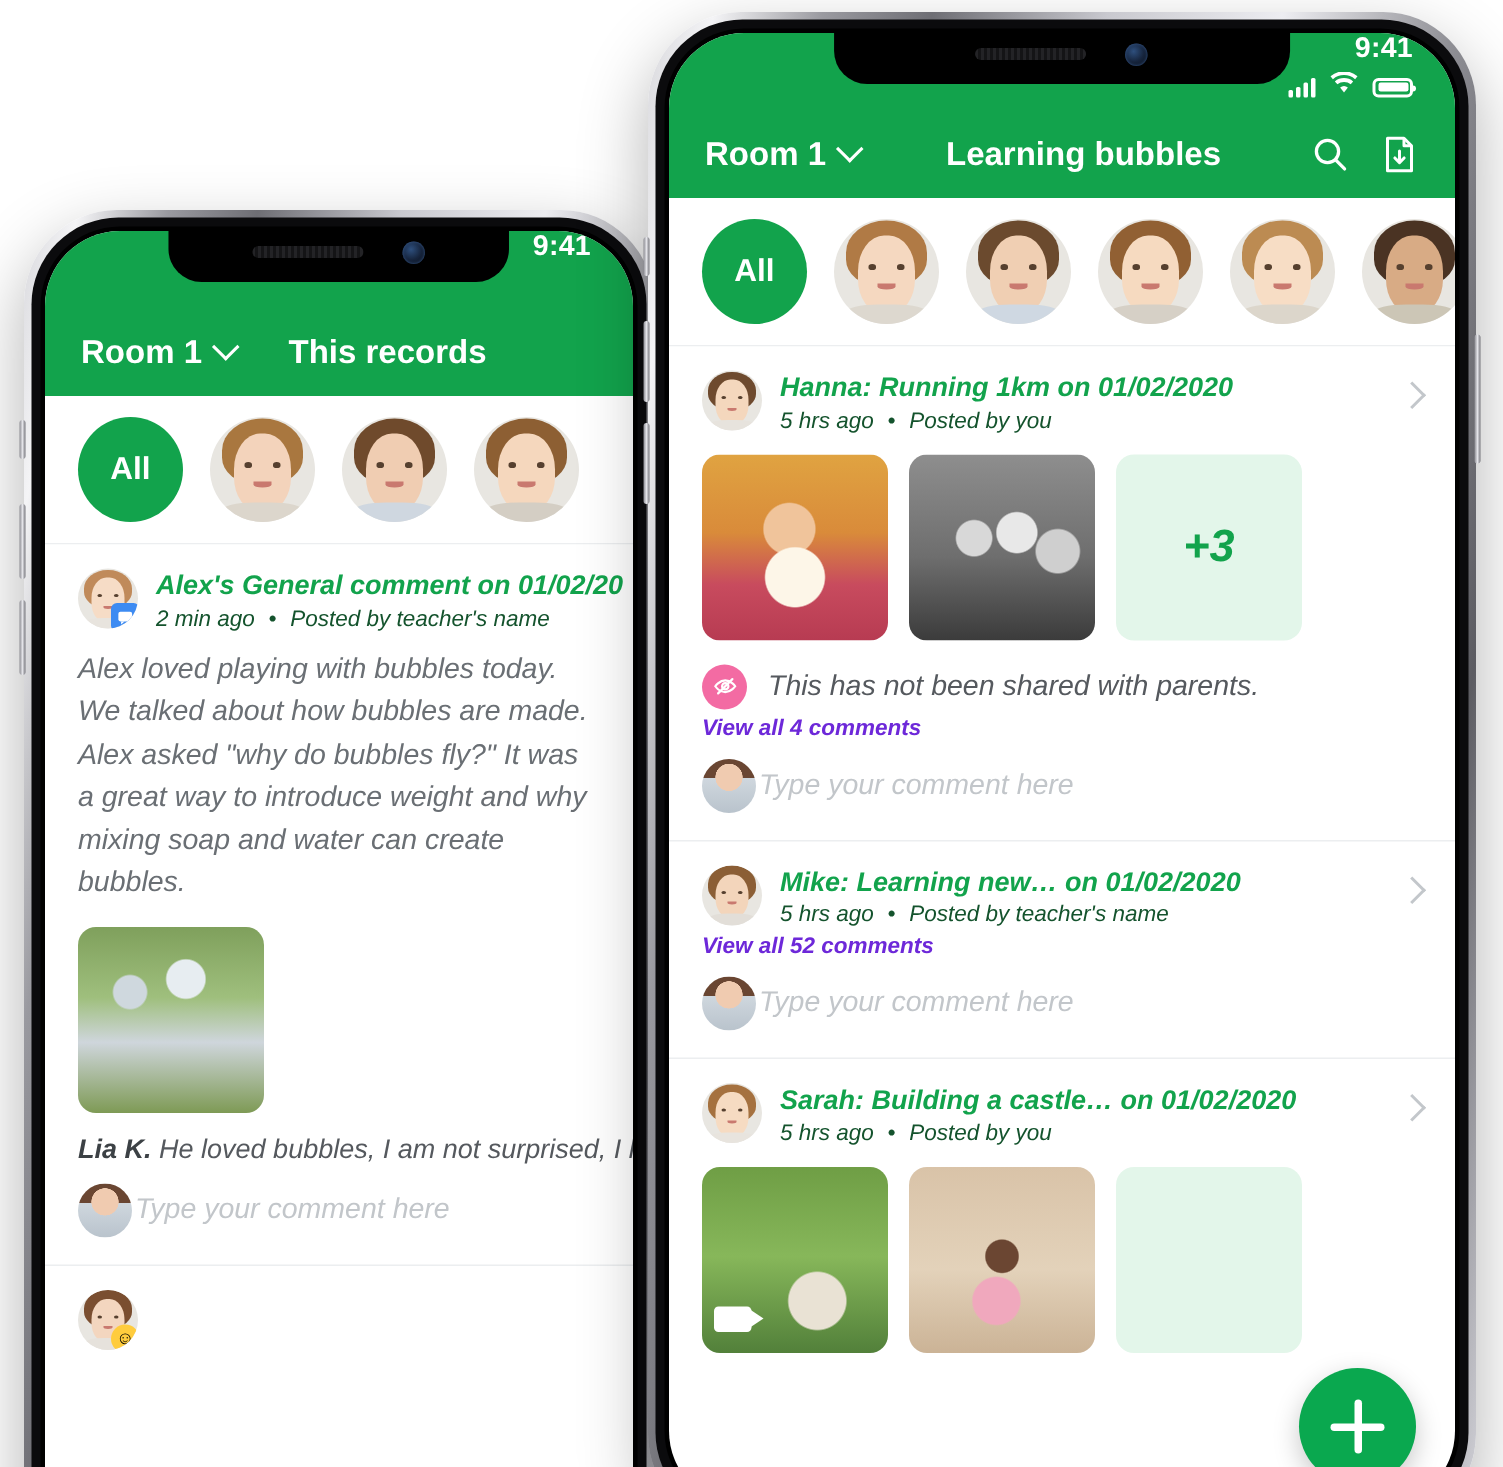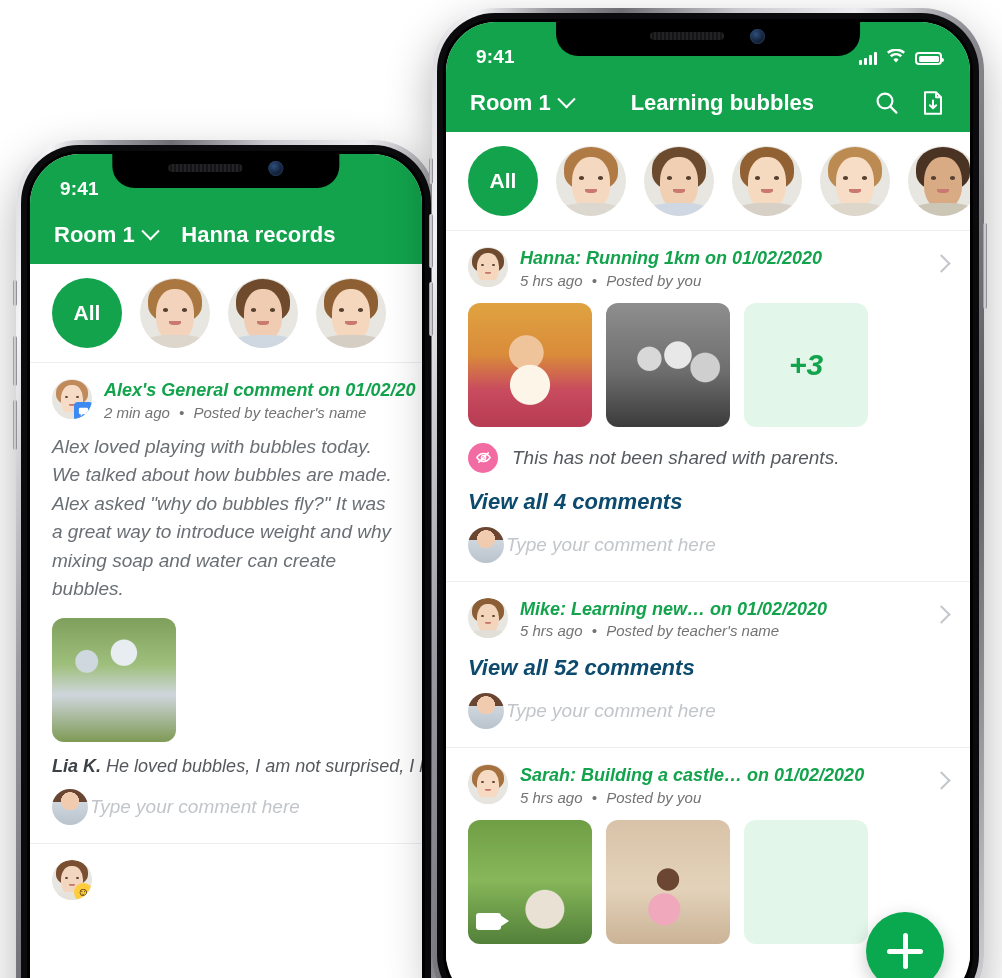--- a/index.html
+++ b/index.html
@@ -60,20 +60,21 @@
     background: radial-gradient(circle at 38% 35%, #2e4f7d 0%, #16243c 52%, #0a0f18 100%);
     margin-top: -6px;
     box-shadow: inset 0 0 2px #3a5f94;
   }
 
   
   .appbar { background: #12a34c; color:#fff; position: relative; z-index: 2; }
   .statusbar {
     height: 52px; display:flex; align-items:flex-end; justify-content: space-between;
     padding: 0 28px 6px 30px;
+    flex-direction: column;
   }
   .clock { font-size: 19px; font-weight: 700; letter-spacing: .2px; }
   .status-right { display:flex; align-items:center; gap: 9px; }
   .bars { display:flex; align-items:flex-end; gap:2px; height: 13px; }
   .bars i { display:block; width:3px; background:#fff; border-radius:1px; }
   .bars i:nth-child(1){height:5px}.bars i:nth-child(2){height:7px}
   .bars i:nth-child(3){height:10px}.bars i:nth-child(4){height:13px}
   .batt {
     width: 27px; height: 13px; border:2px solid #fff; border-radius:4px; position:relative;
   }
@@ -106,41 +107,41 @@
   .face .body{position:absolute;left:12%;right:12%;bottom:0;height:18%;border-radius:40% 40% 0 0;}
 
   
   .feed { background:#fff;font-style:italic; }
   .post { padding: 16px 22px 18px 22px; position:relative; }
   .post + .post { border-top: 1px solid #eceef0; }
   .post-head { display:flex; align-items:flex-start; gap:12px; }
   .post-av { width:40px; height:40px; border-radius:50%; flex:0 0 auto; overflow:hidden; position:relative; }
   .post-meta { flex:1; min-width:0; }
   .post-title { color:#12a34c; font-size:18px; font-weight:700; line-height:1.25; white-space:nowrap; }
-  .post-sub { color:#737373; font-size:15px; margin-top:2px; white-space:nowrap; }
+  .post-sub { color:#14532d; font-size:15px; margin-top:2px; white-space:nowrap; }
   .dot { margin:0 5px; }
   .chev-r { width:13px; height:13px; border-right:2.6px solid #c3c7cb; border-top:2.6px solid #c3c7cb; transform: rotate(45deg); margin-top:10px; flex:0 0 auto; }
 
   .badge-sm { position:absolute; left:22px; bottom:-2px; width:19px; height:19px; border-radius:5px; display:flex; align-items:center; justify-content:center; font-size:11px; }
   .badge-chat { background:#3d8bf2; border-radius:4px; }
   .badge-emoji { background:#ffcc3d; border-radius:50%; font-size:12px; line-height:1; }
 
   .body-text { font-size:19px; color:#6a6f74; line-height:1.5; margin-top:12px; }
 
   .thumbs { display:flex; gap:14px; margin-top:14px; }
   .thumb { width:124px; height:124px; border-radius:12px; overflow:hidden; position:relative; flex:0 0 auto; }
   .thumb.more { background:#e3f6ea; display:flex; align-items:center; justify-content:center; color:#12a34c; font-size:30px; font-weight:700; }
   .vid-badge { position:absolute; left:8px; bottom:14px; width:25px; height:17px; background:#fff; border-radius:3px; }
   .vid-badge::after{content:"";position:absolute;right:-8px;top:2px;border-top:6px solid transparent;border-bottom:6px solid transparent;border-left:9px solid #fff;}
 
   .share-row { display:flex; align-items:center; gap:14px; margin-top:16px; }
   .eye-off { width:30px; height:30px; border-radius:50%; background:#f36ba3; display:flex; align-items:center; justify-content:center; flex:0 0 auto; }
   .share-text { font-size:19px; color:#55595e; }
 
-  .view-all { font-size:22px; color:#0c4a6e; font-weight:600; margin-top:16px; }
+  .view-all { font-size:15px; color:#6d28d9; font-weight:600; margin-top:4px; }
   .comment-row { display:flex; align-items:center; gap:2px; margin-top:12px; }
   .comment-av { width:36px; height:36px; border-radius:50%; overflow:hidden; position:relative; flex:0 0 auto; background:#d9dde2; }
   .comment-ph { font-size:19px; color:#c2c6ca; }
   .lia { font-size:18px; color:#55595e; margin-top:14px; white-space:nowrap; }
   .lia b { color:#3c4145; }
 
   
   .ph-bowl { background:
       radial-gradient(circle at 50% 66%, #fdf6e8 0 19%, transparent 20%),
       radial-gradient(circle at 47% 40%, #f0c49b 0 17%, transparent 18%),
@@ -197,21 +198,21 @@
       <div class="appbar">
         <div class="statusbar">
           <div class="clock">9:41</div>
           <div class="status-right"></div>
         </div>
         <div class="navbar">
           <div class="room">
             <span>Room 1</span>
             <span class="chev-d"></span>
           </div>
-          <div class="nav-title">Hanna records</div>
+          <div class="nav-title">This records</div>
           <div style="width:40px"></div>
         </div>
       </div>
 
       <div class="filters">
         <div class="av all">
           <span>All</span>
         </div>
         <div class="av face">
           <span class="hair" style="background:#a9773f"></span>

